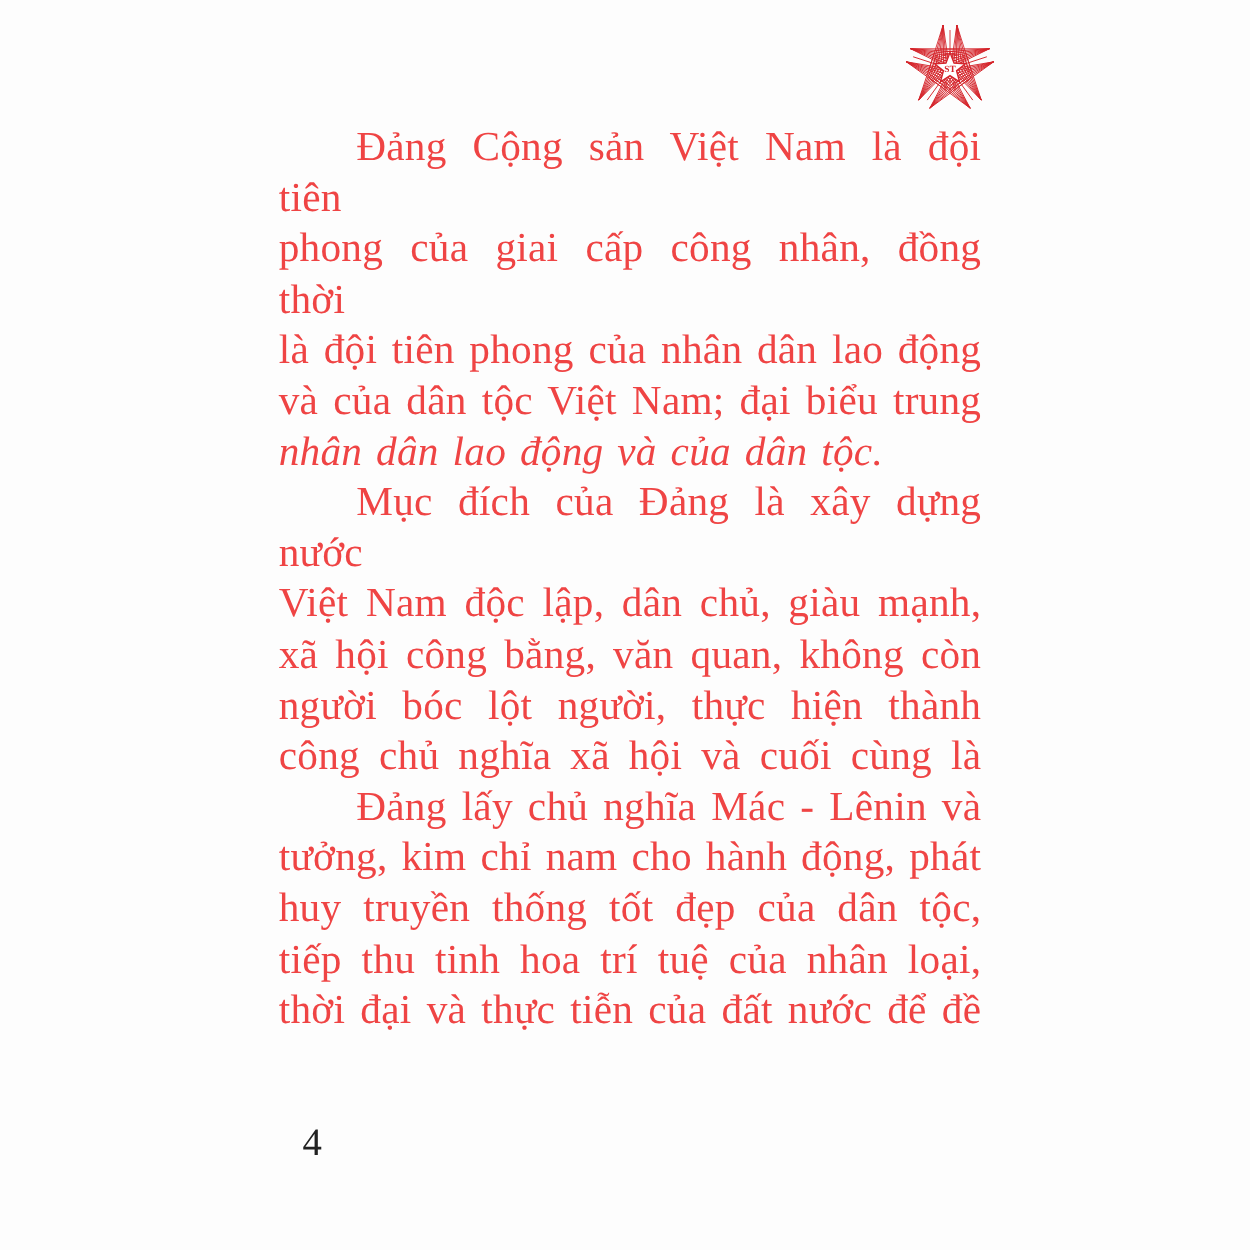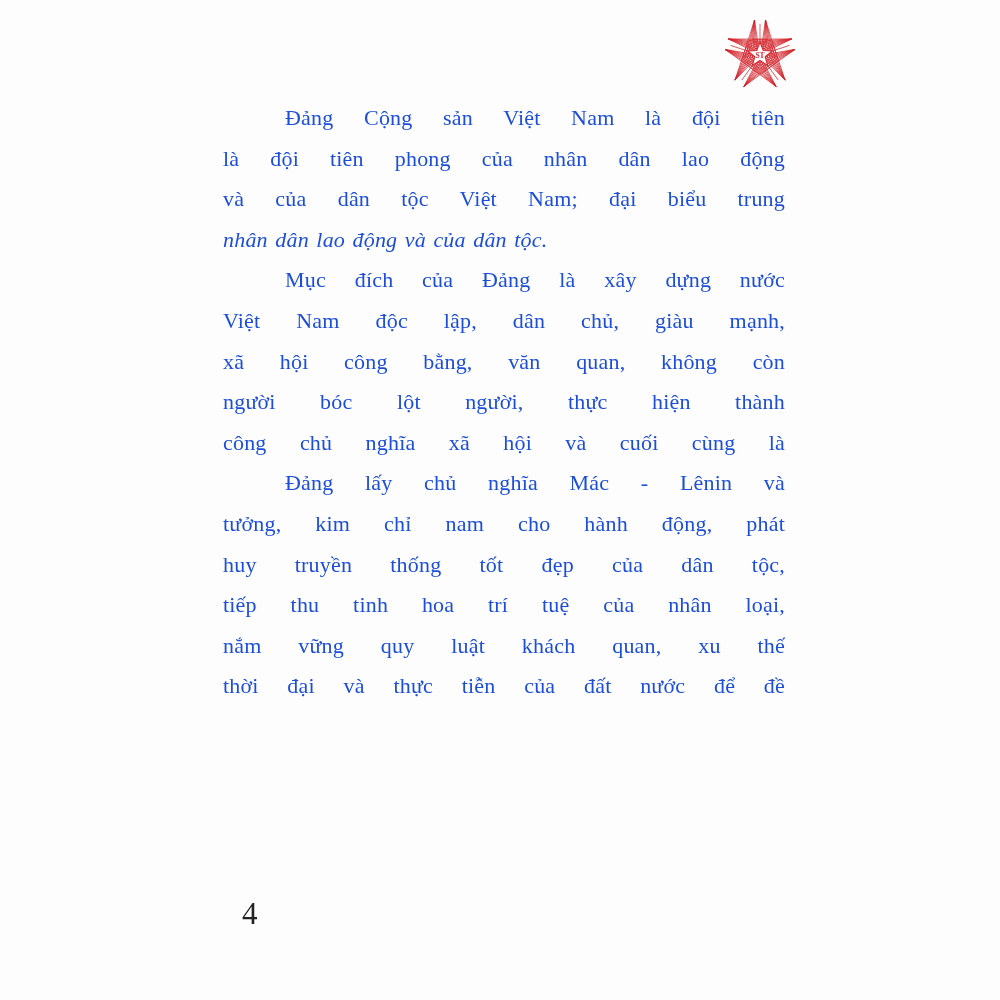--- a/index.html
+++ b/index.html
@@ -25,23 +25,23 @@
     top: 14px;
     width: 82px;
     height: 82px;
   }
   .logo svg { display: block; width: 100%; height: 100%; }
   .text-block {
     position: absolute;
     left: 223px;
     top: 98px;
     width: 562px;
-    font-size: 22px;
+    font-size: 33px;
     line-height: 40.6px;
-    color: #1d4ed8;
+    color: #ef4444;
     letter-spacing: 0.2px;
   }
   .paragraph { margin: 0; }
   .line {
     text-align: justify;
     text-align-last: justify;
     white-space: normal;
     word-spacing: 0.08em;
   }
   .line.indent { text-indent: 62px; }
@@ -159,36 +159,36 @@
           </g>
         </g>
       <path id="center-star" d="M0,-13 L3.23,-4.45 L12.36,-4.02 L5.23,1.7 L7.64,10.52 L0,5.5 L-7.64,10.52 L-5.23,1.7 L-12.36,-4.02 L-3.23,-4.45 Z" fill="#ffffff" stroke="#d4252c" stroke-width="1.1"></path>
       <text id="logo-monogram" x="0" y="2.8" text-anchor="middle" font-family="Liberation Serif, DejaVu Serif, serif" font-size="7.5" font-weight="bold" fill="#d4252c">ST</text>
     </svg>
   </div>
 
   <div class="text-block" id="text-block">
       <div class="paragraph">
         <div class="line indent">Đảng Cộng sản Việt Nam là đội tiên</div>
+        <div class="line">phong của giai cấp công nhân, đồng thời</div>
         <div class="line">là đội tiên phong của nhân dân lao động</div>
         <div class="line">và của dân tộc Việt Nam; đại biểu trung</div>
         <div class="line last-left">nhân dân lao động và của dân tộc.</div>
       </div>
       <div class="paragraph">
         <div class="line indent">Mục đích của Đảng là xây dựng nước</div>
         <div class="line">Việt Nam độc lập, dân chủ, giàu mạnh,</div>
         <div class="line">xã hội công bằng, văn quan, không còn</div>
         <div class="line">người bóc lột người, thực hiện thành</div>
         <div class="line">công chủ nghĩa xã hội và cuối cùng là</div>
       </div>
       <div class="paragraph">
         <div class="line indent">Đảng lấy chủ nghĩa Mác - Lênin và</div>
         <div class="line">tưởng, kim chỉ nam cho hành động, phát</div>
         <div class="line">huy truyền thống tốt đẹp của dân tộc,</div>
         <div class="line">tiếp thu tinh hoa trí tuệ của nhân loại,</div>
-        <div class="line">nắm vững quy luật khách quan, xu thế</div>
         <div class="line">thời đại và thực tiễn của đất nước để đề</div>
       </div>
     </div>
 
   <div class="page-number">4</div>
 
 </div>
 
 </body></html>

